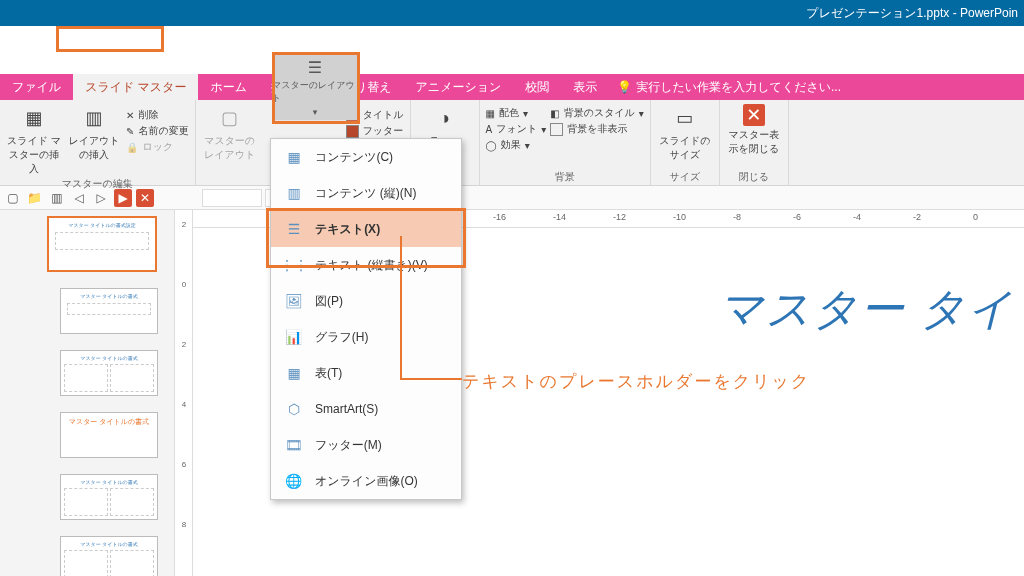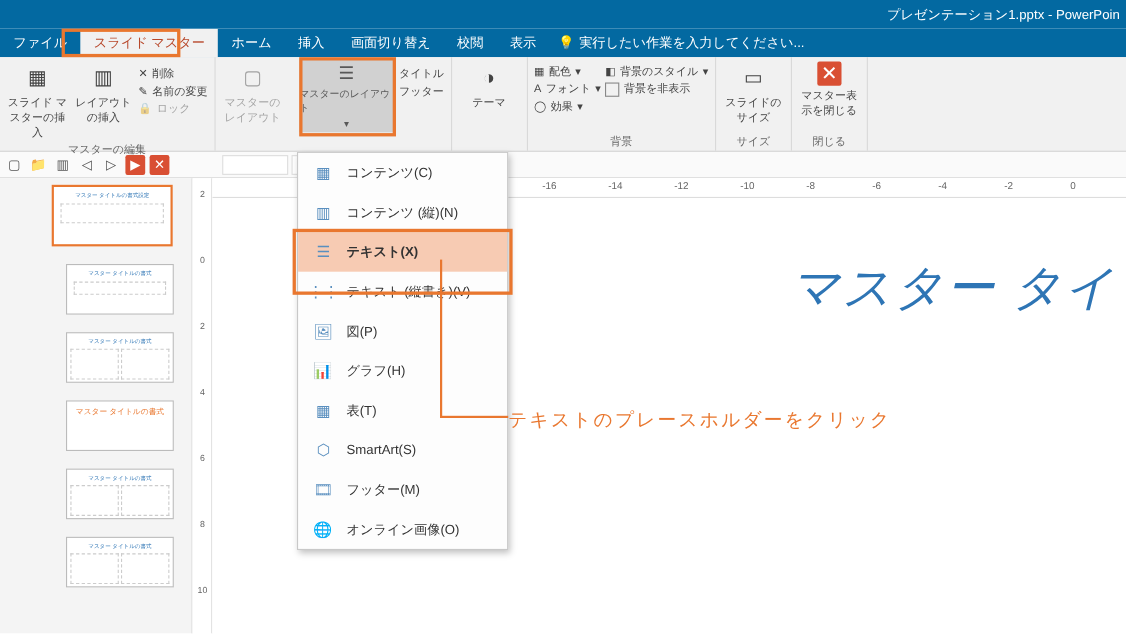--- a/index.html
+++ b/index.html
@@ -1,21 +1,21 @@
 <!DOCTYPE html>
 <html><head>
 <meta charset="utf-8">
 <style>
 * { margin: 0; padding: 0; box-sizing: border-box; font-family: "Yu Gothic UI", "Segoe UI", Meiryo, sans-serif; }
 html, body { width: 1024px; height: 576px; overflow: hidden; background: #fff; }
 
 .titlebar { height: 26px; background: #0369a1; color: #fff; display: flex; align-items: center; justify-content: center; font-size: 12px; position: relative; }
 .titlebar .caption { position: absolute; right: 6px; }
 
-.tabs-row { height: 26px; background: #0369a1; display: flex; align-items: stretch; color: #fff; font-size: 12px; }
+.tabs-row { height: 26px; background: #ec4899; display: flex; align-items: stretch; color: #fff; font-size: 12px; margin-top: 48px; }
 .tab { padding: 0 12px; display: flex; align-items: center; cursor: pointer; }
 .tab.active { background: #F1F1F1; color: #B7472A; }
 .tellme { display: flex; align-items: center; gap: 4px; padding: 0 8px; }
 .tellme .bulb { font-size: 12px; }
 
 .ribbon { height: 86px; background: #F1F1F1; border-bottom: 1px solid #D4D4D4; display: flex; position: relative; }
 .ribbon-group { border-right: 1px solid #D9D9D9; padding: 2px 6px 0 6px; display: flex; flex-direction: column; justify-content: space-between; }
 .group-body { display: flex; gap: 4px; }
 .group-label { font-size: 10px; color: #666; text-align: center; padding: 1px 0; }
 .big-btn { display: flex; flex-direction: column; align-items: center; width: 56px; font-size: 10px; color: #444; text-align: center; gap: 2px; padding-top: 2px; }
@@ -71,20 +71,21 @@
 <div class="titlebar">
   <span class="caption">プレゼンテーション1.pptx - PowerPoin</span>
 </div>
 
 <div class="tabs-row">
   <div class="tab">ファイル</div>
   <div class="tab active">スライド マスター</div>
   <div class="tab">ホーム</div>
   <div class="tab">挿入</div>
   <div class="tab">画面切り替え</div>
+  <div class="tab">アニメーション</div>
   <div class="tab">校閲</div>
   <div class="tab">表示</div>
   <div class="tellme">
     <span class="bulb">💡</span>
     <span>実行したい作業を入力してください...</span>
   </div>
 </div>
 
 <div class="callout-box-tab"></div>
 

